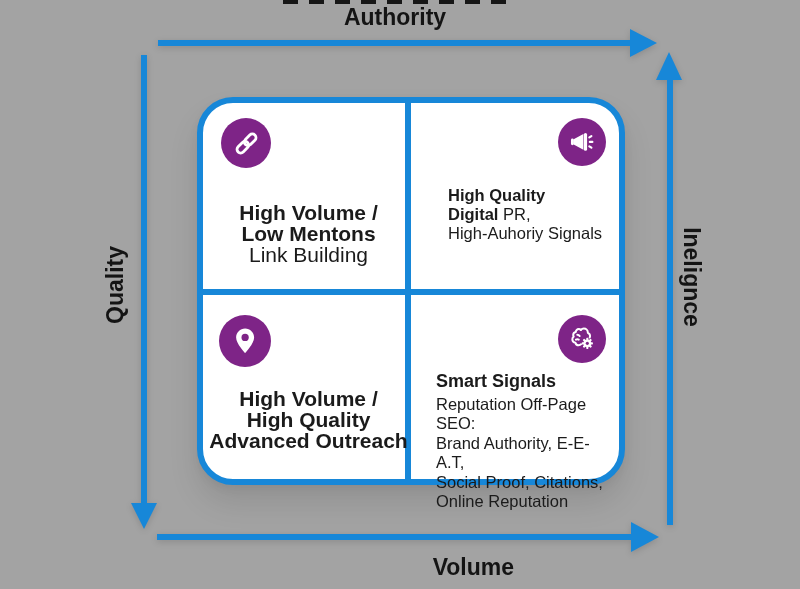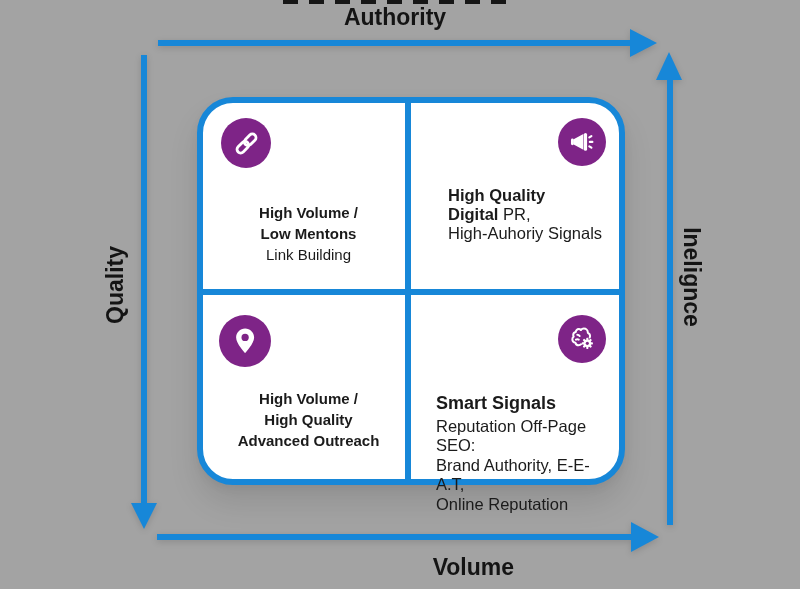--- a/index.html
+++ b/index.html
@@ -46,28 +46,28 @@
   .divider-v{position:absolute;left:202px;top:0;bottom:0;width:6px;background:#1787d8;}
   .divider-h{position:absolute;top:186px;left:0;right:0;height:6px;background:#1787d8;}
   
   .icon-circle{position:absolute;border-radius:50%;background:#7e2487;display:flex;align-items:center;justify-content:center;}
   .ic-tl{left:18px;top:15px;width:50px;height:50px;}
   .ic-tr{left:355px;top:15px;width:48px;height:48px;}
   .ic-bl{left:16px;top:212px;width:52px;height:52px;}
   .ic-br{left:355px;top:212px;width:48px;height:48px;}
   .icon-circle svg{width:62%;height:62%;display:block;}
   
-  .qtext{position:absolute;line-height:21px;font-size:15px;}
+  .qtext{position:absolute;line-height:21px;font-size:21px;}
   .qt-tl{left:0;top:99px;width:211px;text-align:center;}
   .qt-tr{left:245px;top:83px;width:172px;text-align:left;line-height:19px;font-size:16.5px;}
   .qt-bl{left:0;top:285px;width:211px;text-align:center;}
   .qt-br{left:233px;top:269px;width:180px;text-align:left;line-height:19.5px;font-size:16.5px;}
   .b{font-weight:700;}
   .sb{font-weight:600;}
-  .qt-br .title{font-weight:700;font-size:18px;margin-bottom:3px;margin-top:22px;}
+  .qt-br .title{font-weight:700;font-size:18px;margin-bottom:3px;}
 </style>
 </head>
 <body>
 
 <div class="canvas">
 
   <div class="crop-frag"></div>
 
   <div class="axis-label axis-top">Authority</div>
   <div class="axis-label axis-bottom">Volume</div>
@@ -158,17 +158,18 @@
           </g>
           <circle r="3.1" fill="#fff"></circle>
           <circle r="1.25" fill="#7e2487"></circle>
         </g>
       </svg>
     </div>
     <div class="qtext qt-br">
       <div class="title">Smart Signals</div>
       <div>Reputation Off-Page SEO:</div>
       <div>Brand Authority, E-E-A.T,</div>
+      <div>Social Proof, Citations,</div>
       <div>Online Reputation</div>
     </div>
   </div>
 
 </div>
 
 </body></html>

